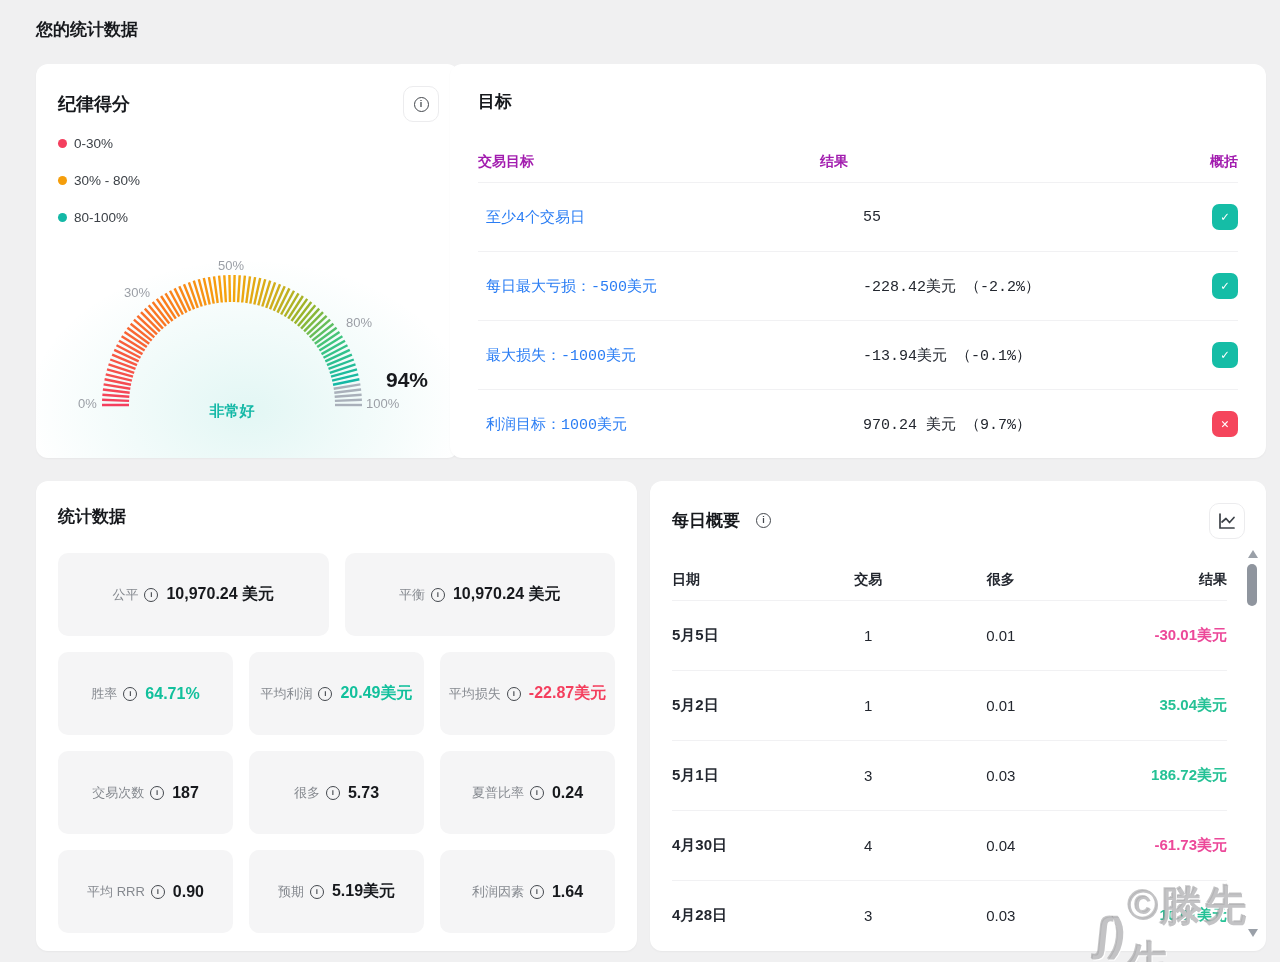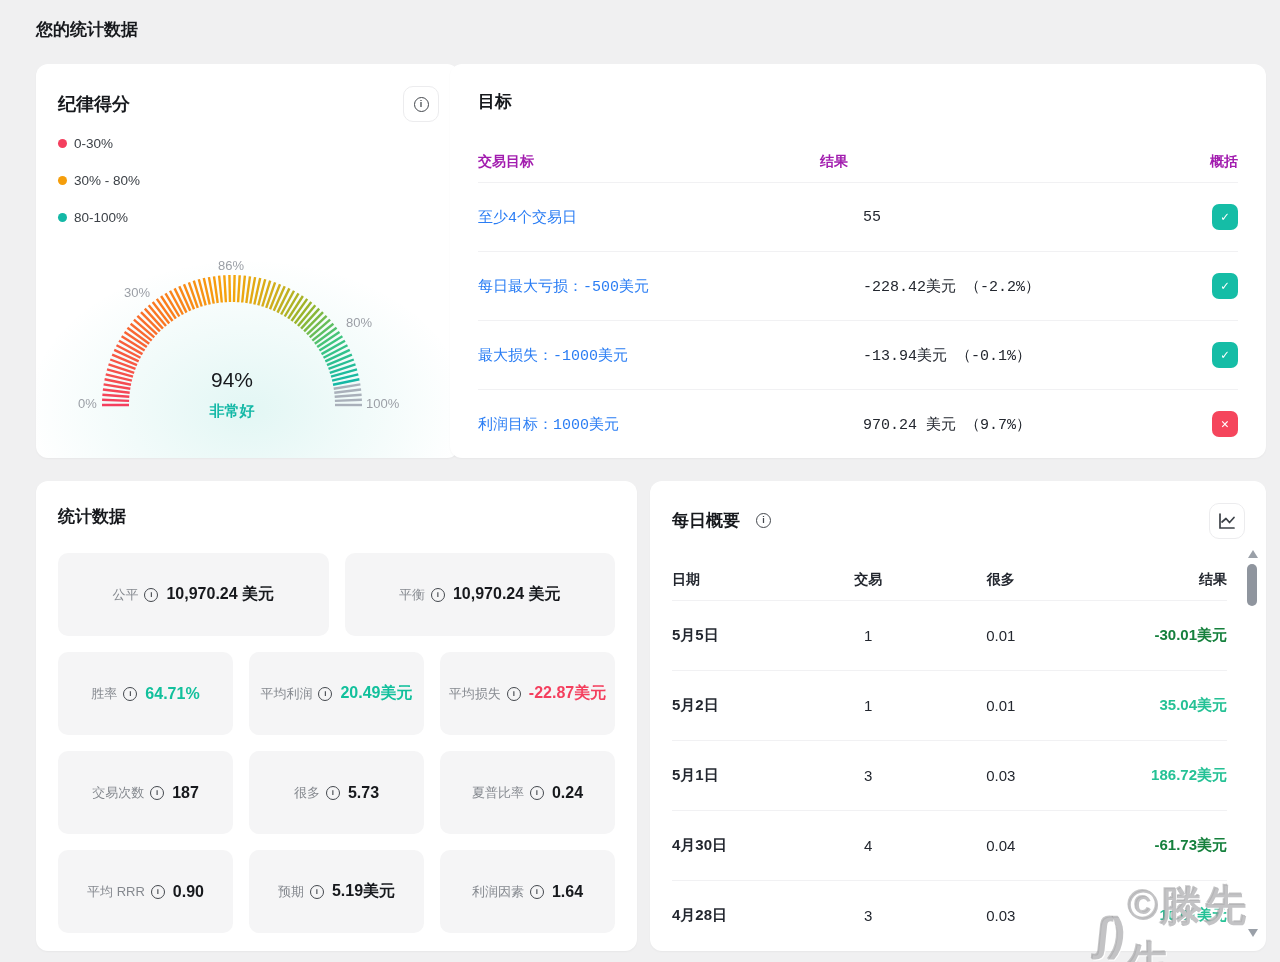--- a/index.html
+++ b/index.html
@@ -42,39 +42,39 @@
   .legend-item { display:flex; align-items:center; gap:7px; font-size:13.5px; color:#3c4147; }
   .dot { width:9px; height:9px; border-radius:50%; display:inline-block; }
   .gauge-wrap { position:absolute; left:0; top:0; width:392px; height:394px; }
   .gauge-label { position:absolute; font-size:13px; color:#9b9fa6; }
   .gl-0   { left:42px;  top:332px; }
   .gl-30  { left:88px;  top:221px; }
   .gl-50  { left:182px; top:194px; }
   .gl-80  { left:310px; top:251px; }
   .gl-100 { left:330px; top:332px; }
   .gauge-value {
-    position:absolute; left:0; width:392px; top:304px; text-align:center;
-    font-size:21px; font-weight:normal; color:#17191d;
+    position:absolute; left:0; width:392px; top:304px; text-align:right;
+    font-size:21px; font-weight:bold; color:#17191d;
   }
   .gauge-status {
     position:absolute; left:0; width:392px; top:338px; text-align:center;
     font-size:15px; font-weight:bold; color:#14b8a6;
   }
   
   #card-goals { left:450px; top:64px; width:816px; height:394px; padding:4px 28px;font-family:Liberation Mono, monospace; }
   #card-goals .card-title { position:absolute; left:28px; top:26px; font-size:17px; }
   .goals-header, .goal-row {
     display:grid; grid-template-columns:342px 1fr 80px; align-items:center;
   }
   .goals-header { position:absolute; left:28px; right:28px; top:78px; height:40px; }
   .goals-header .th { font-size:14px; font-weight:bold; color:#a21caf; }
   .goals-header .th:last-child, .goal-row .cell-badge { justify-self:end; }
   .goals-body { position:absolute; left:28px; right:28px; top:118px; }
   .goal-row { height:69px; border-top:1px solid #f1f1f3; }
-  .goal-link { font-size:15px; color:#2a7df4; cursor:pointer; text-decoration:none; }
+  .goal-link { font-size:15px; color:#2a7df4; cursor:pointer; text-decoration:none;margin-left:8px; }
   .goal-result { font-size:15px; color:#23272f;margin-left:43px; }
   .badge {
     width:26px; height:26px; border-radius:7px; display:flex; align-items:center;
     justify-content:center; color:#fff; font-size:13px; font-weight:bold;
   }
   .badge.pass { background:#15bda6; }
   .badge.fail { background:#f5455c; }
   
   #card-stats { left:36px; top:481px; width:601px; height:470px; padding:24px 22px; }
   #card-stats .card-title { font-size:17px; }
@@ -99,21 +99,21 @@
   .daily-header { position:absolute; left:22px; right:39px; top:78px; height:41px; }
   .daily-header .th { font-size:14px; font-weight:bold; color:#23272f; }
   .daily-body { position:absolute; left:22px; right:39px; top:119px; }
   .daily-row { height:70px; border-top:1px solid #f1f1f3; }
   .daily-header .th:nth-child(2), .daily-row .cell:nth-child(2),
   .daily-header .th:nth-child(3), .daily-row .cell:nth-child(3) { justify-self:center; }
   .daily-header .th:nth-child(4), .daily-row .cell:nth-child(4) { justify-self:end; }
   .daily-row .cell { font-size:15px; color:#23272f; }
   .date-link { color:#2a7df4; font-weight:bold; cursor:pointer; }
   .result.green { color:#25c195; font-weight:bold; }
-  .result.red { color:#15803d; font-weight:bold; }
+  .result.red { color:#ec4899; font-weight:bold; }
   
   .scrollbar { position:absolute; right:6px; top:69px; bottom:14px; width:14px; }
   .sb-arrow { position:absolute; left:2px; width:0; height:0; border-left:5px solid transparent; border-right:5px solid transparent; cursor:pointer; }
   .sb-up { top:0; border-bottom:8px solid #9aa0a8; }
   .sb-down { bottom:0; border-top:8px solid #9aa0a8; }
   .sb-thumb { position:absolute; left:1px; top:14px; width:10px; height:42px; border-radius:6px; background:#8f959e; cursor:pointer; }
   
   .watermark {
     position:absolute; left:1095px; top:878px; display:flex; align-items:center;
     pointer-events:none; color:rgba(175,175,178,0.75);
@@ -226,21 +226,21 @@
         <line x1="296.1" y1="316.7" x2="322.3" y2="310.3" stroke="rgb(26,186,161)" stroke-width="2.4"></line>
         <line x1="297.0" y1="320.7" x2="323.4" y2="315.3" stroke="rgb(21,184,165)" stroke-width="2.4"></line>
         <line x1="297.7" y1="324.7" x2="324.4" y2="320.4" stroke="#a9b0ba" stroke-width="2.4"></line>
         <line x1="298.3" y1="328.7" x2="325.1" y2="325.5" stroke="#a9b0ba" stroke-width="2.4"></line>
         <line x1="298.7" y1="332.8" x2="325.6" y2="330.7" stroke="#a9b0ba" stroke-width="2.4"></line>
         <line x1="298.9" y1="336.9" x2="325.9" y2="335.8" stroke="#a9b0ba" stroke-width="2.4"></line>
         <line x1="299.0" y1="341.0" x2="326.0" y2="341.0" stroke="#a9b0ba" stroke-width="2.4"></line>
       </svg>
     <span class="gauge-label gl-0">0%</span>
     <span class="gauge-label gl-30">30%</span>
-    <span class="gauge-label gl-50">86%</span>
+    <span class="gauge-label gl-50">50%</span>
     <span class="gauge-label gl-80">80%</span>
     <span class="gauge-label gl-100">100%</span>
     <div class="gauge-value">94%</div>
     <div class="gauge-status">非常好</div>
   </div>
 </div>
 
 <div class="card" id="card-goals">
   <div class="card-title">目标</div>
   <div class="goals-header">

